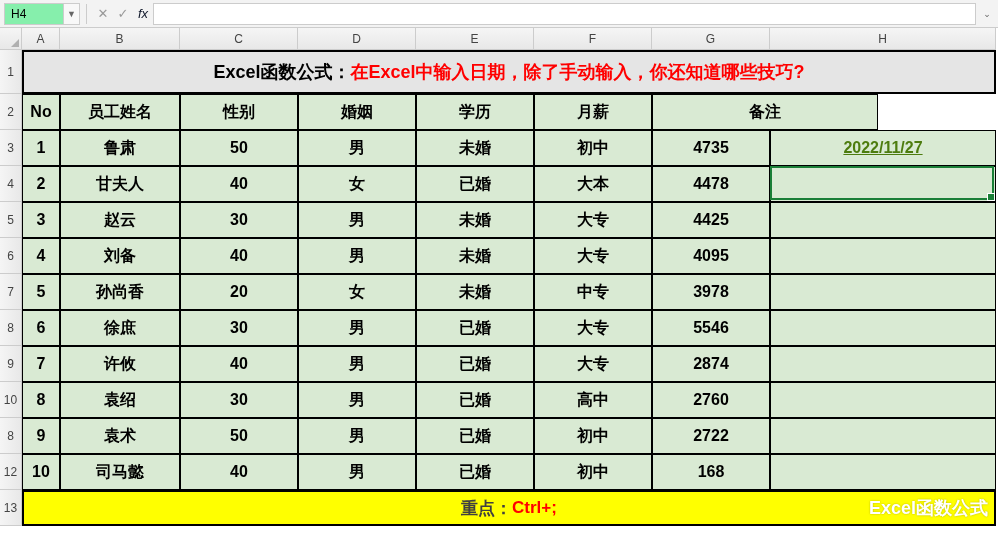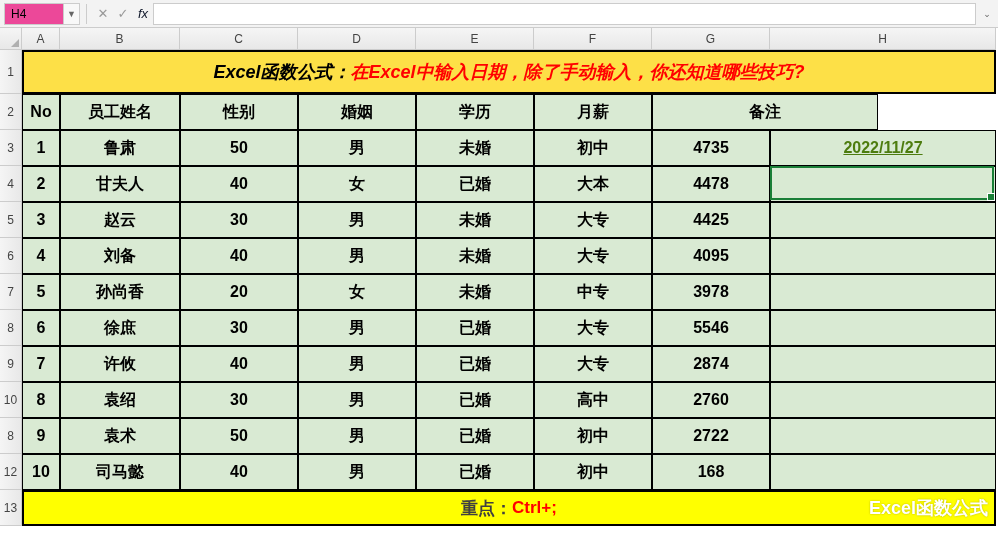--- a/index.html
+++ b/index.html
@@ -15,21 +15,21 @@
       height: 28px;
       background: #f3f3f3;
       border-bottom: 1px solid #ccc;
       display: flex;
       align-items: center;
       padding: 0 0;
     }
     .name-box {
       width: 60px;
       height: 22px;
-      background: #ec4899;
+      background: #86efac;
       border: 1px solid #ccc;
       margin-left: 4px;
       padding: 0 6px;
       font-size: 12px;
       display: flex;
       align-items: center;
     }
     .name-dd {
       width: 16px;
       height: 22px;
@@ -130,28 +130,27 @@
     .cB { width: 120px; }
     .cC { width: 118px; }
     .cD { width: 118px; }
     .cE { width: 118px; }
     .cF { width: 118px; }
     .cG { width: 118px; }
     .cH { width: 226px; }
     
     .r1 { height: 44px; }
     .title-cell {
-      background: #fde047;
+      background: #e5e5e5;
       border: 2px solid #000;
       display: flex;
       align-items: center;
       justify-content: center;
       font-size: 18px;
       font-weight: bold;
-      font-style: italic;
     }
     .title-black { color: #000; }
     .title-red { color: #f00; }
     
     .r2 { height: 36px; }
     .rd { height: 36px; }
     .hdr, .dc {
       background: #d9ead3;
       border: 1px solid #000;
       display: flex;

